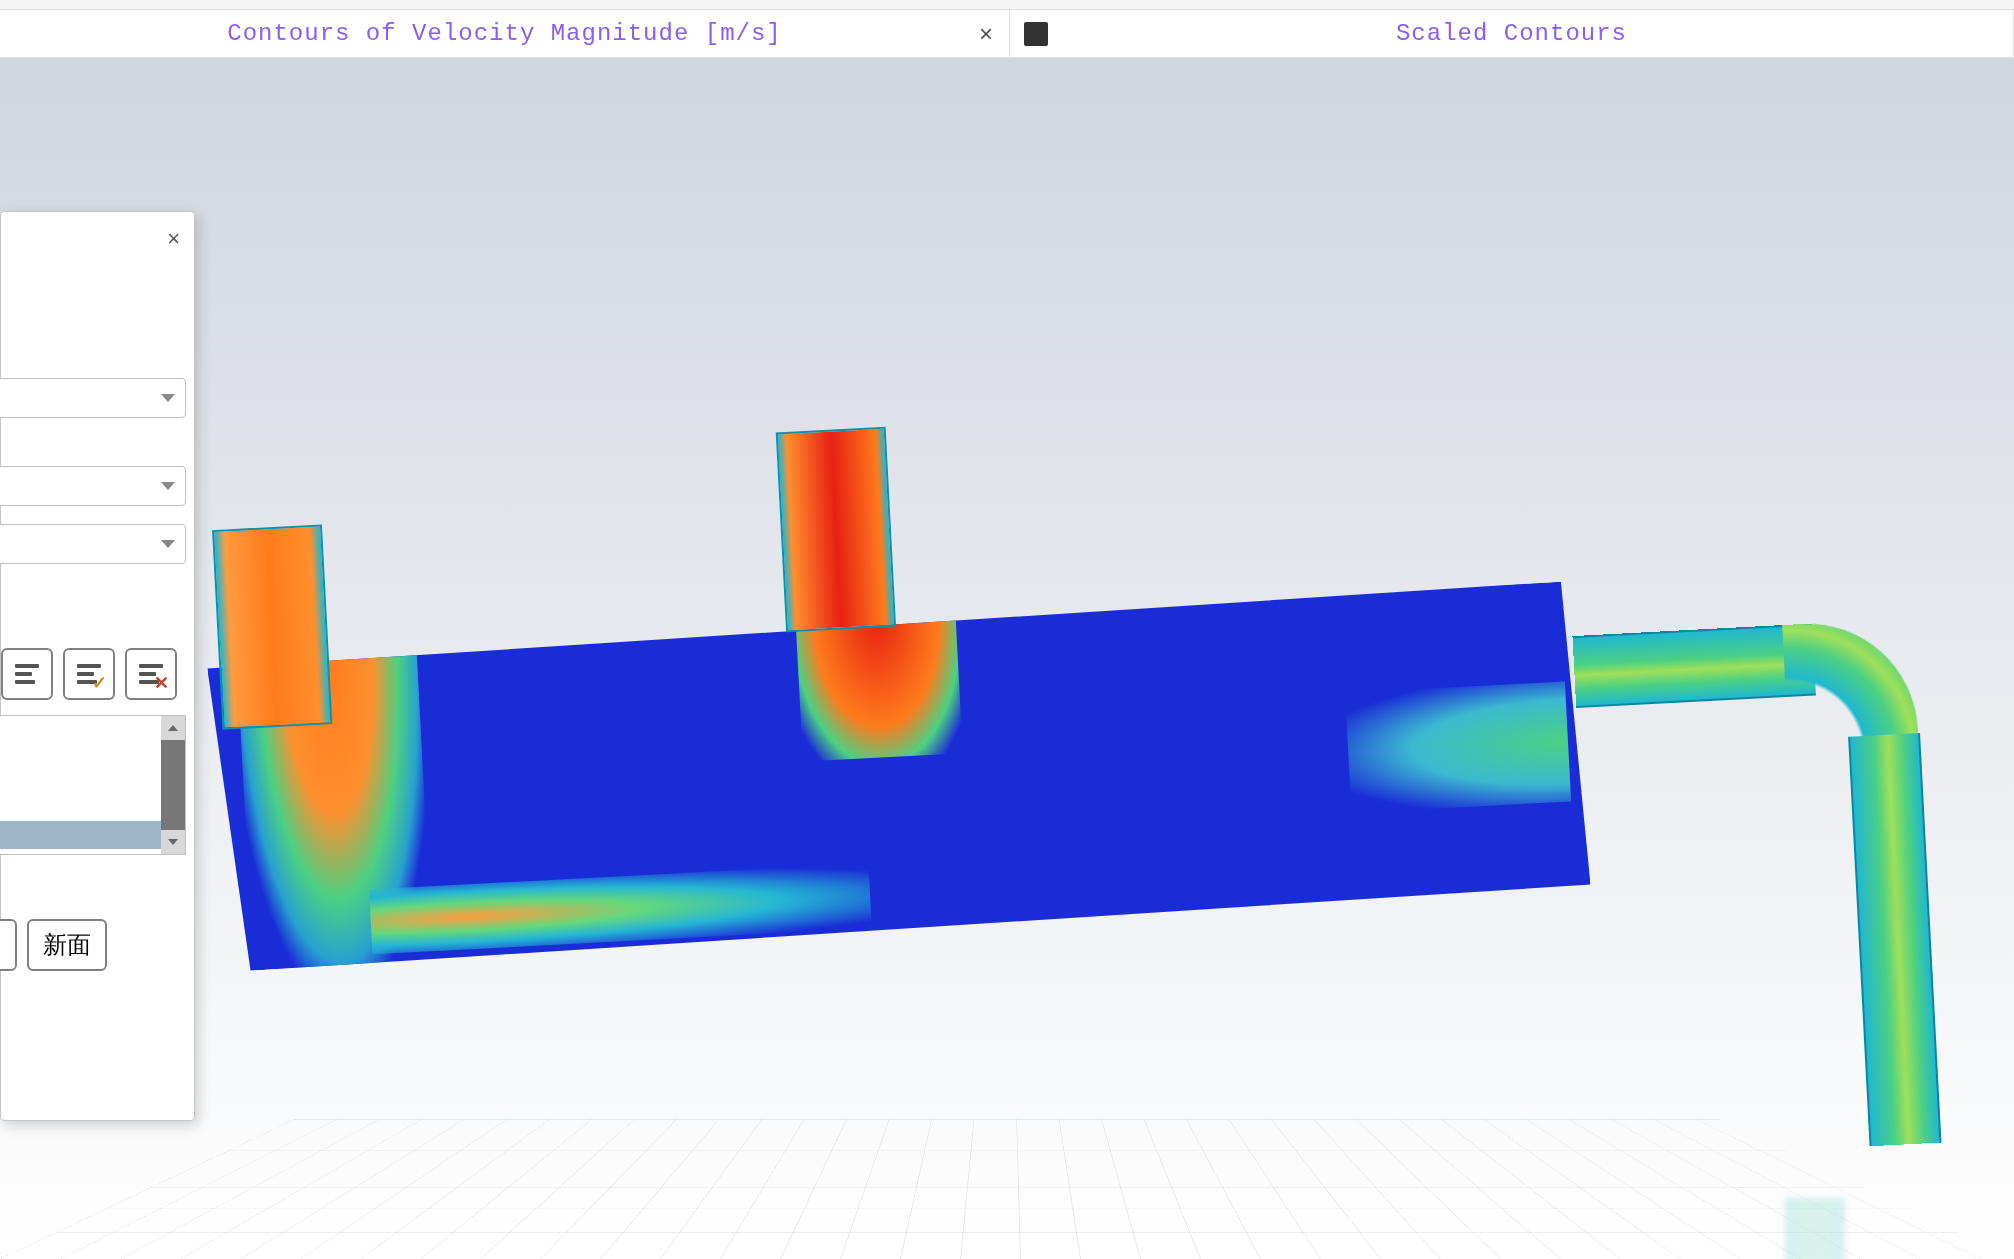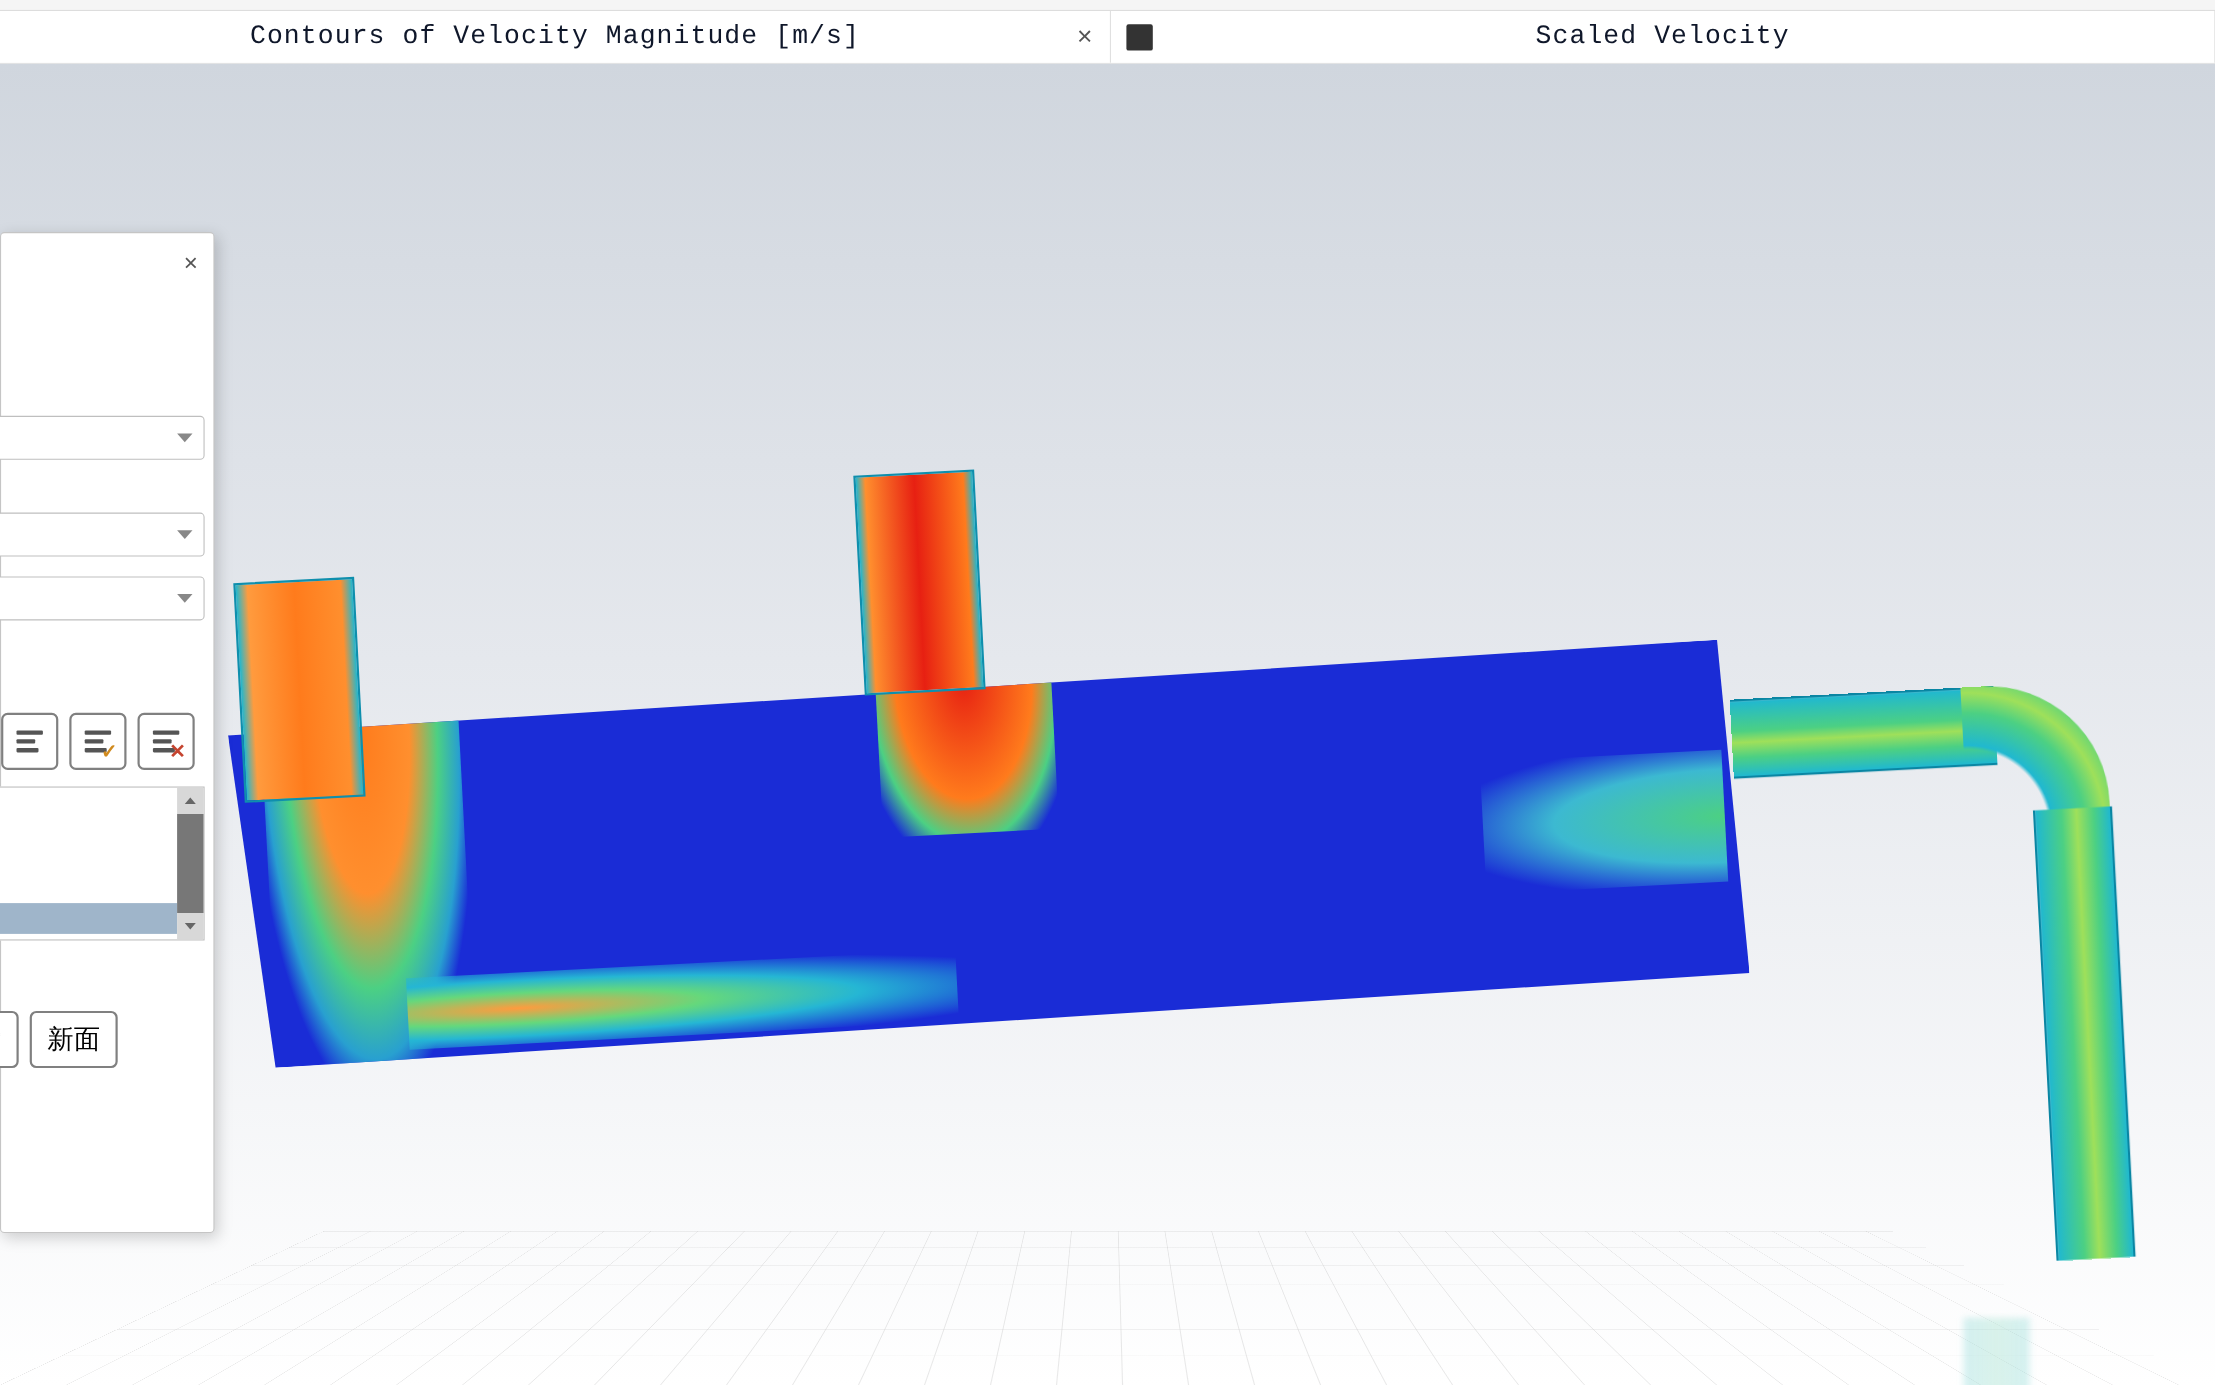--- a/index.html
+++ b/index.html
@@ -46,21 +46,21 @@
     .tab-icon {
       width: 24px;
       height: 24px;
       background: #333333;
       border-radius: 2px;
       position: absolute;
       left: 14px;
     }
     .tab-label {
       font-size: 24px;
-      color: #0f172a;
+      color: #8b5cf6;
       letter-spacing: 1px;
       font-family: "Courier New", Consolas, monospace;
     }
     .tab-close {
       position: absolute;
       right: 16px;
       top: 50%;
       transform: translateY(-50%);
       font-size: 24px;
       font-weight: 300;
@@ -348,21 +348,21 @@
 
 <div class="top-bar"></div>
 
 <div class="tabs">
   <div class="tab active">
     <span class="tab-label">Contours of Velocity Magnitude [m/s]</span>
     <span class="tab-close">×</span>
   </div>
   <div class="tab inactive">
     <span class="tab-icon"></span>
-    <span class="tab-label">Scaled Velocity</span>
+    <span class="tab-label">Scaled Contours</span>
   </div>
 </div>
 
 <div class="viewport">
   <div class="grid-floor"></div>
 
   <div class="cfd-plot">
     <div class="main-body">
       <div class="jet-left"></div>
       <div class="jet-mid"></div>

